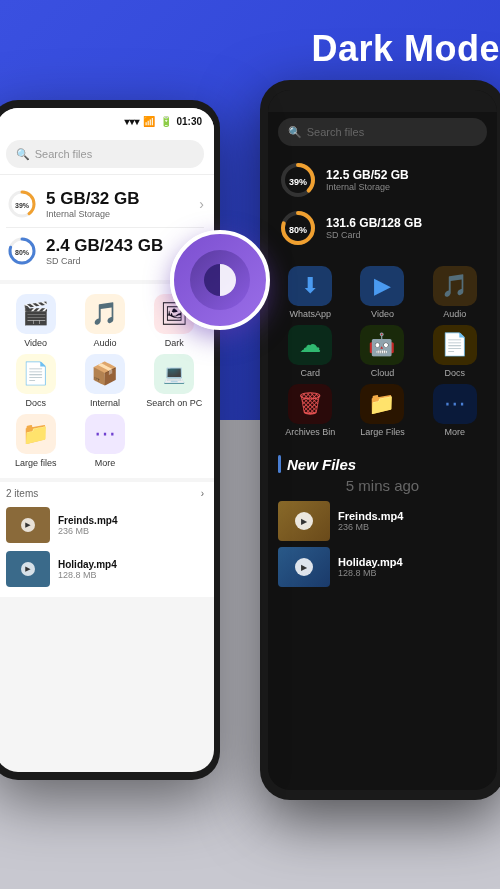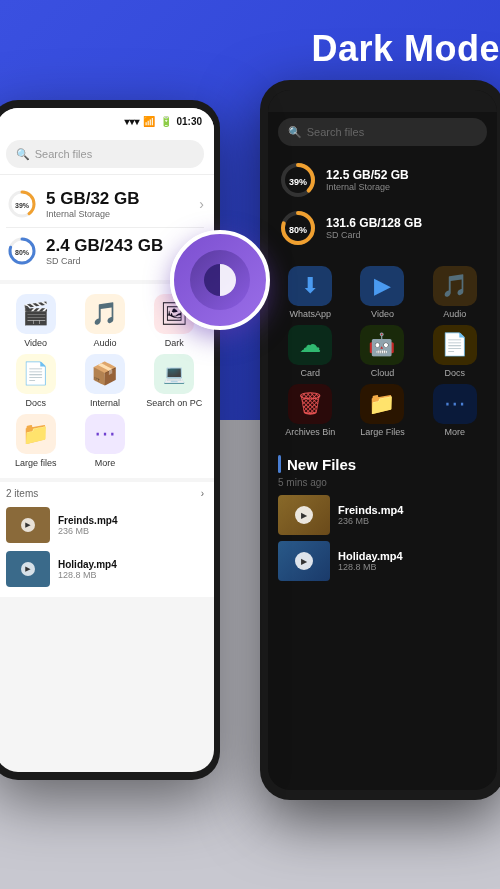--- a/index.html
+++ b/index.html
@@ -363,25 +363,27 @@
     .new-files-bar {
       width: 3px;
       height: 18px;
       background: #4a7fd4;
       border-radius: 2px;
     }
     .new-files-title {
       font-size: 15px;
       font-weight: 700;
       color: #fff;
+      font-style: italic;
     }
     .new-files-time {
-      font-size: 10px;
+      font-size: 15px;
       color: #666;
       margin-bottom: 4px;
+      text-align: center;
     }
     .new-files-group {
       font-size: 11px;
       font-weight: 600;
       color: #fff;
       margin-bottom: 4px;
     }
     .right-file-item {
       display: flex;
       align-items: center;

